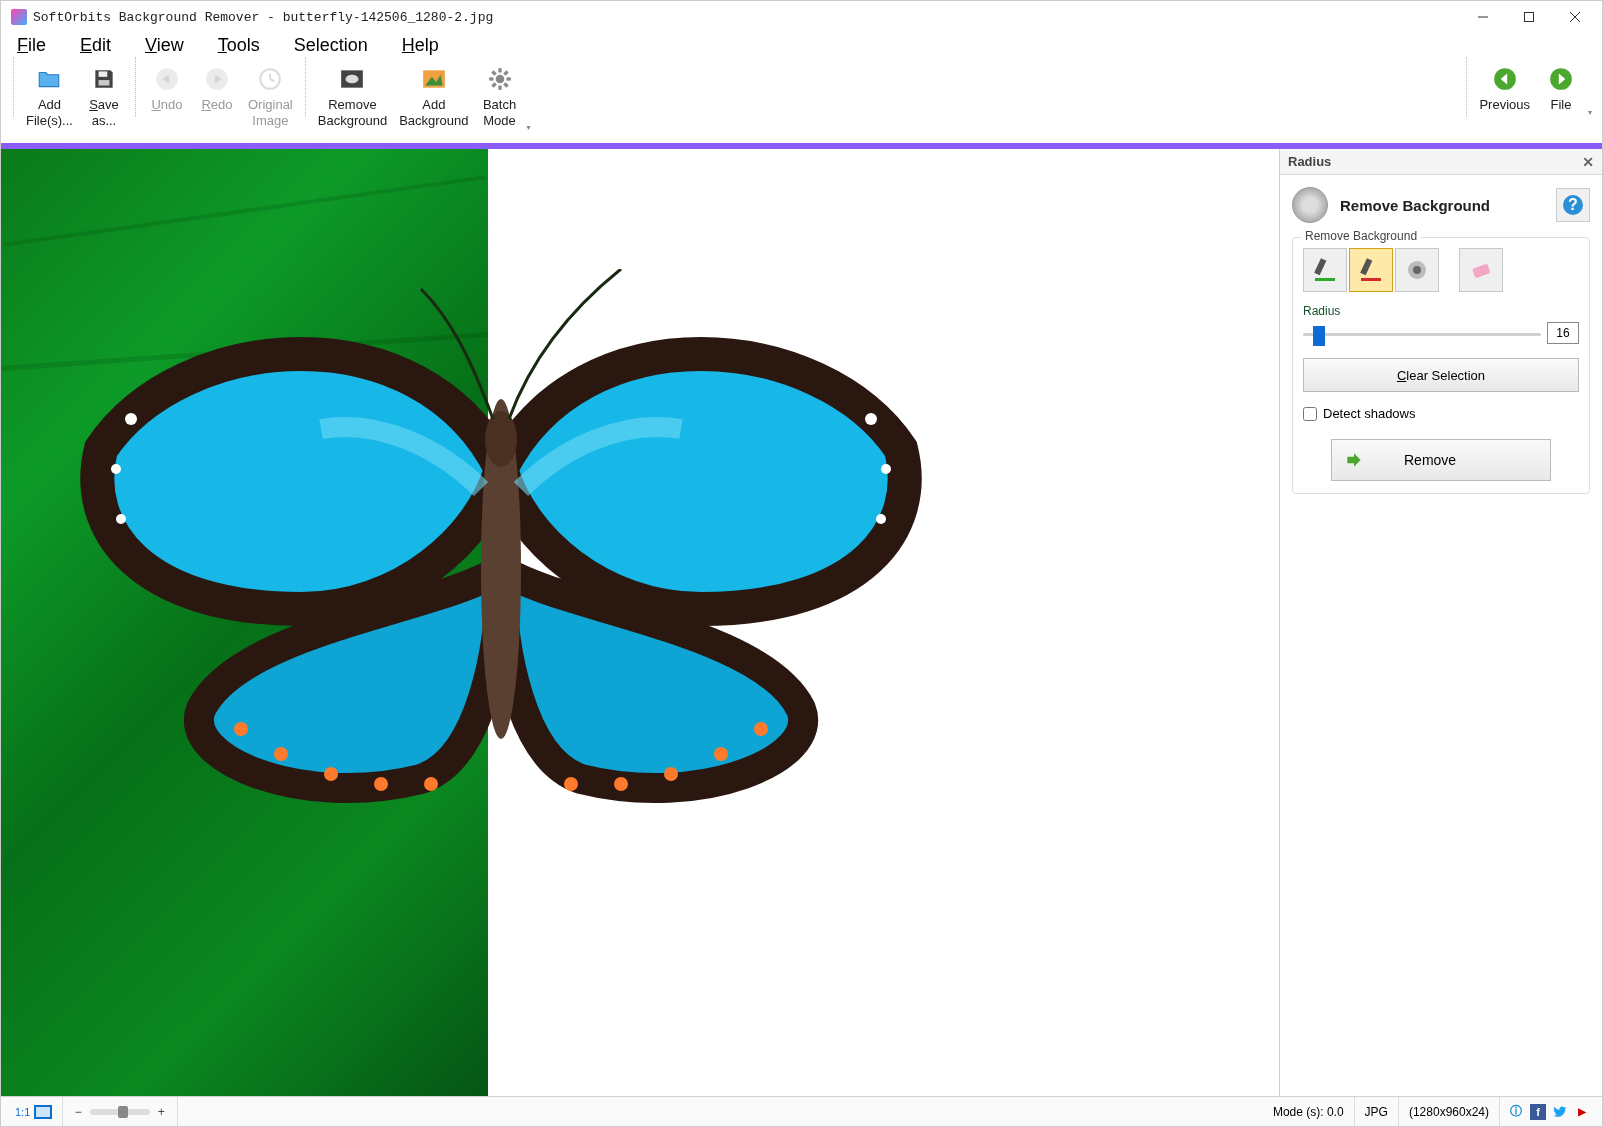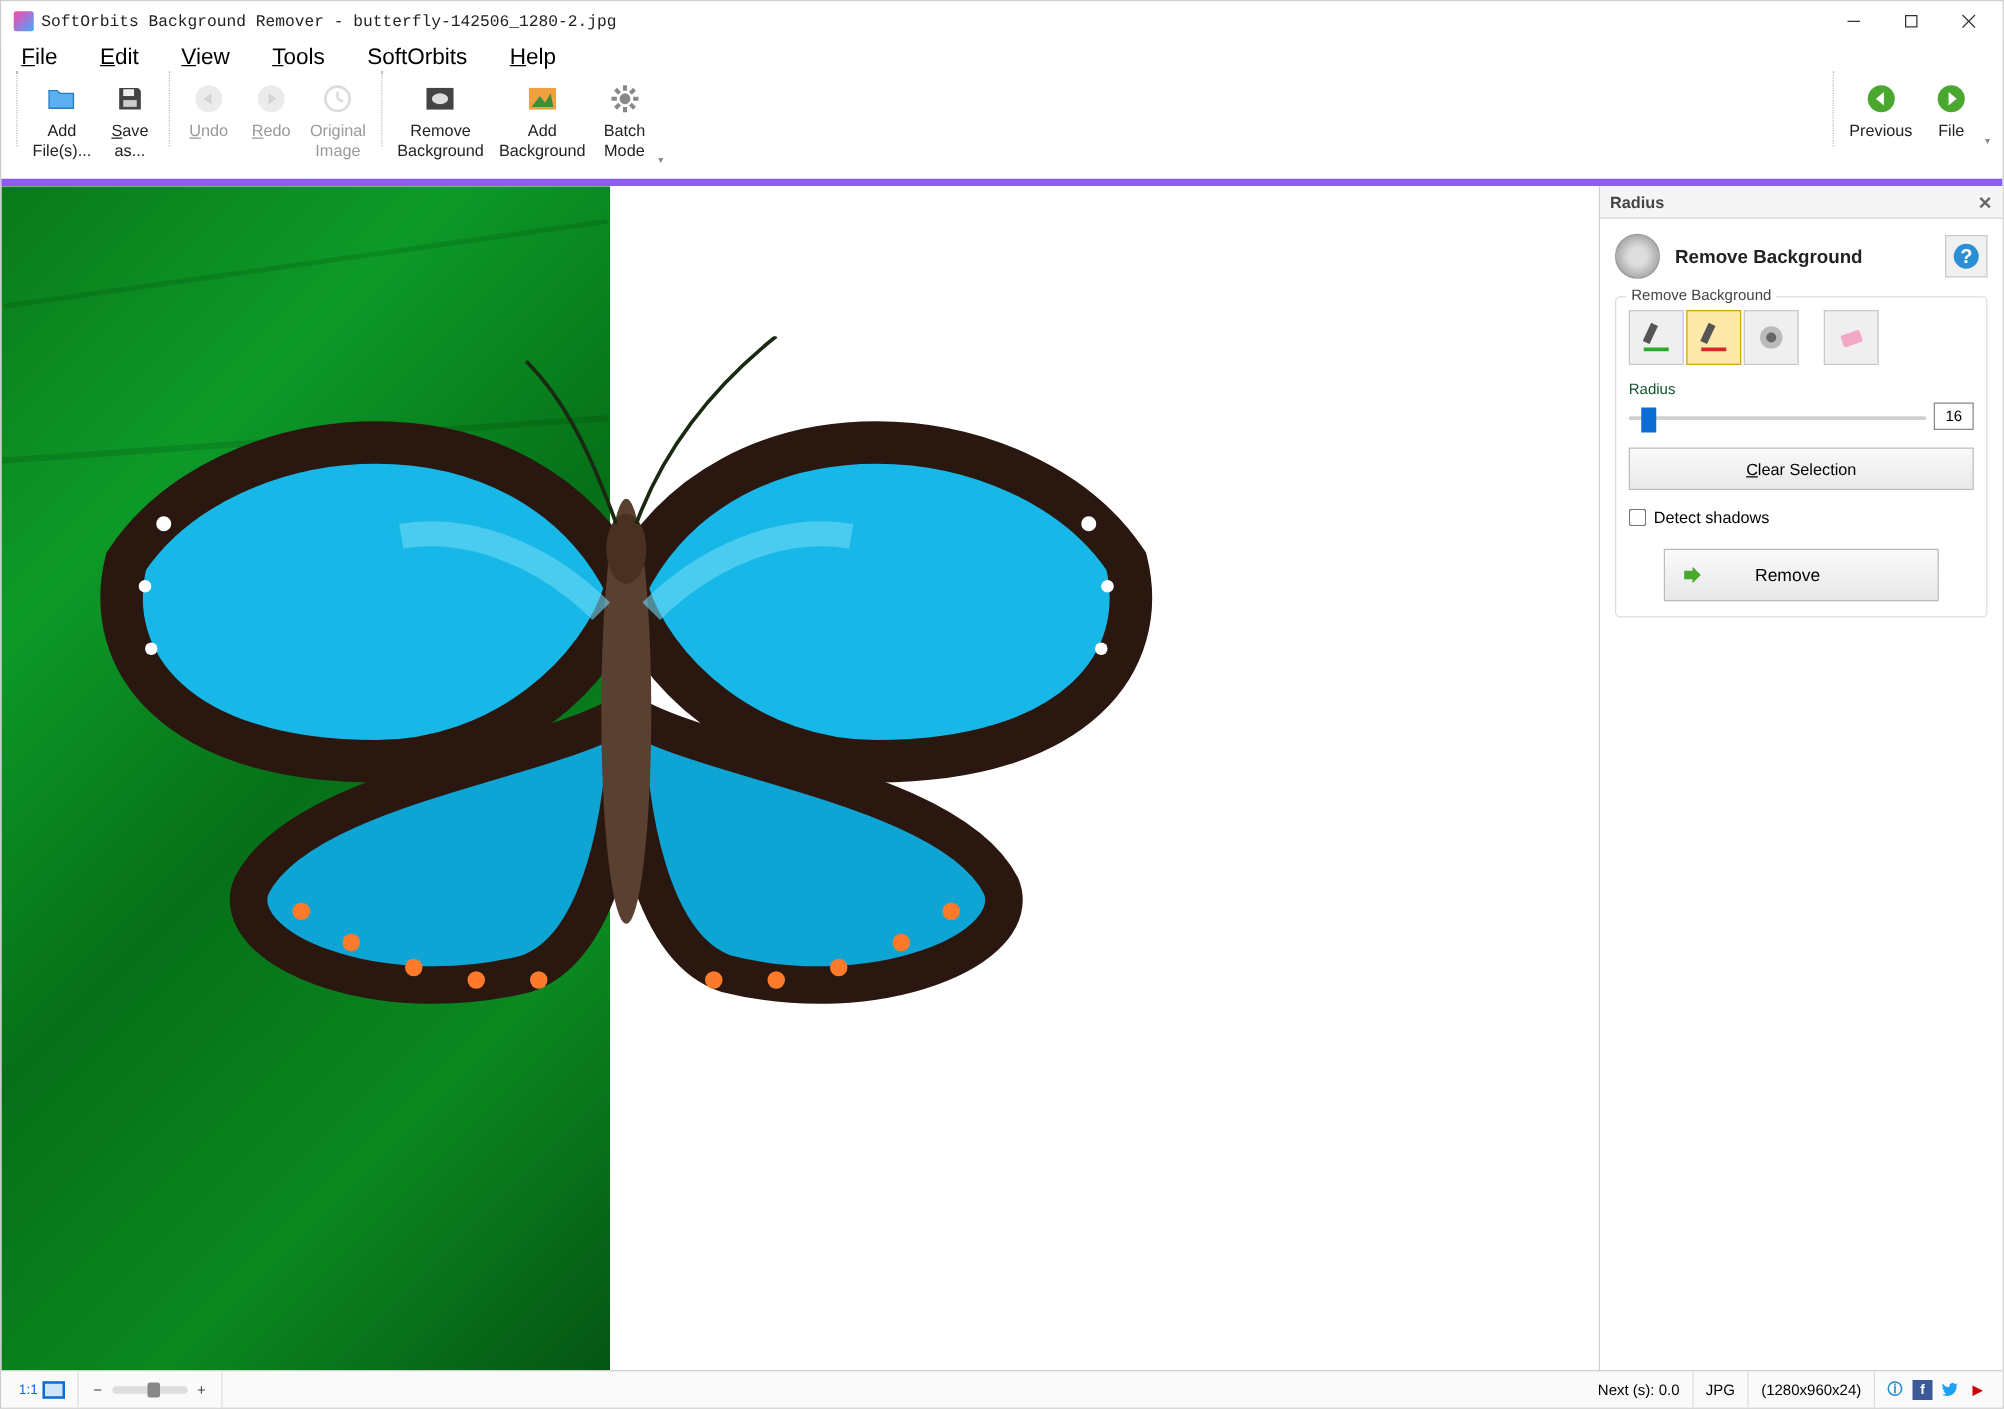--- a/index.html
+++ b/index.html
@@ -110,21 +110,21 @@
         </svg>
     </div>
   </div>
 </div>
 
 <div class="menubar">
   <div class="menu-item"><u>F</u>ile</div>
   <div class="menu-item"><u>E</u>dit</div>
   <div class="menu-item"><u>V</u>iew</div>
   <div class="menu-item"><u>T</u>ools</div>
-  <div class="menu-item">SoftOrbits</div>
+  <div class="menu-item">Selection</div>
   <div class="menu-item"><u>H</u>elp</div>
 </div>
 
 <div class="toolbar">
   <div class="sep"></div>
   <div class="tool-group">
     <div class="tool-btn">
       <div class="tool-icon">
         <svg viewBox="0 0 24 24" width="26" height="26">
             <path d="M3 6 L9 6 L11 8 L21 8 L21 19 L3 19 Z" fill="#5bb1f0" stroke="#2a7abf"></path>
@@ -376,21 +376,21 @@
     <span class="fit-icon"></span>
   </div>
   <div class="zoom-seg">
     <span class="zoom-btn">−</span>
     <div class="zoom-slider">
       <div class="zoom-slider-thumb"></div>
     </div>
     <span class="zoom-btn">+</span>
   </div>
   <div class="status-spacer"></div>
-  <div class="status-seg">Next (s): 0.0</div>
+  <div class="status-seg">Mode (s): 0.0</div>
   <div class="status-seg">JPG</div>
   <div class="status-seg">(1280x960x24)</div>
   <div class="social-seg">
     <span class="social-icon" style="color:#1b8ed4">ⓘ</span>
     <span class="social-icon" style="background:#3b5998;color:#fff;font-size:11px">f</span>
     <span class="social-icon" style="color:#1da1f2">
       <svg width="14" height="14" viewBox="0 0 24 24">
           <path fill="#1da1f2" d="M23 5c-1 .5-2 .8-3 .9 1-.6 2-1.6 2-3-1 .6-2 1-3 1.2C18 3 17 2.5 15.5 2.5c-2.5 0-4.5 2-4.5 4.5 0 .4 0 .7.1 1C7 8 4 6 2 3c-.4.7-.6 1.5-.6 2.4 0 1.6.8 3 2 3.8-.8 0-1.5-.2-2-.6v.1c0 2.2 1.6 4 3.6 4.4-.4.1-.8.2-1.2.2-.3 0-.6 0-.9-.1.6 1.8 2.3 3.1 4.3 3.1-1.6 1.2-3.5 2-5.7 2H1c2 1.3 4.4 2 7 2 8.4 0 13-7 13-13v-.6c1-.7 1.7-1.5 2-2.5z"></path>
         </svg>
     </span>

